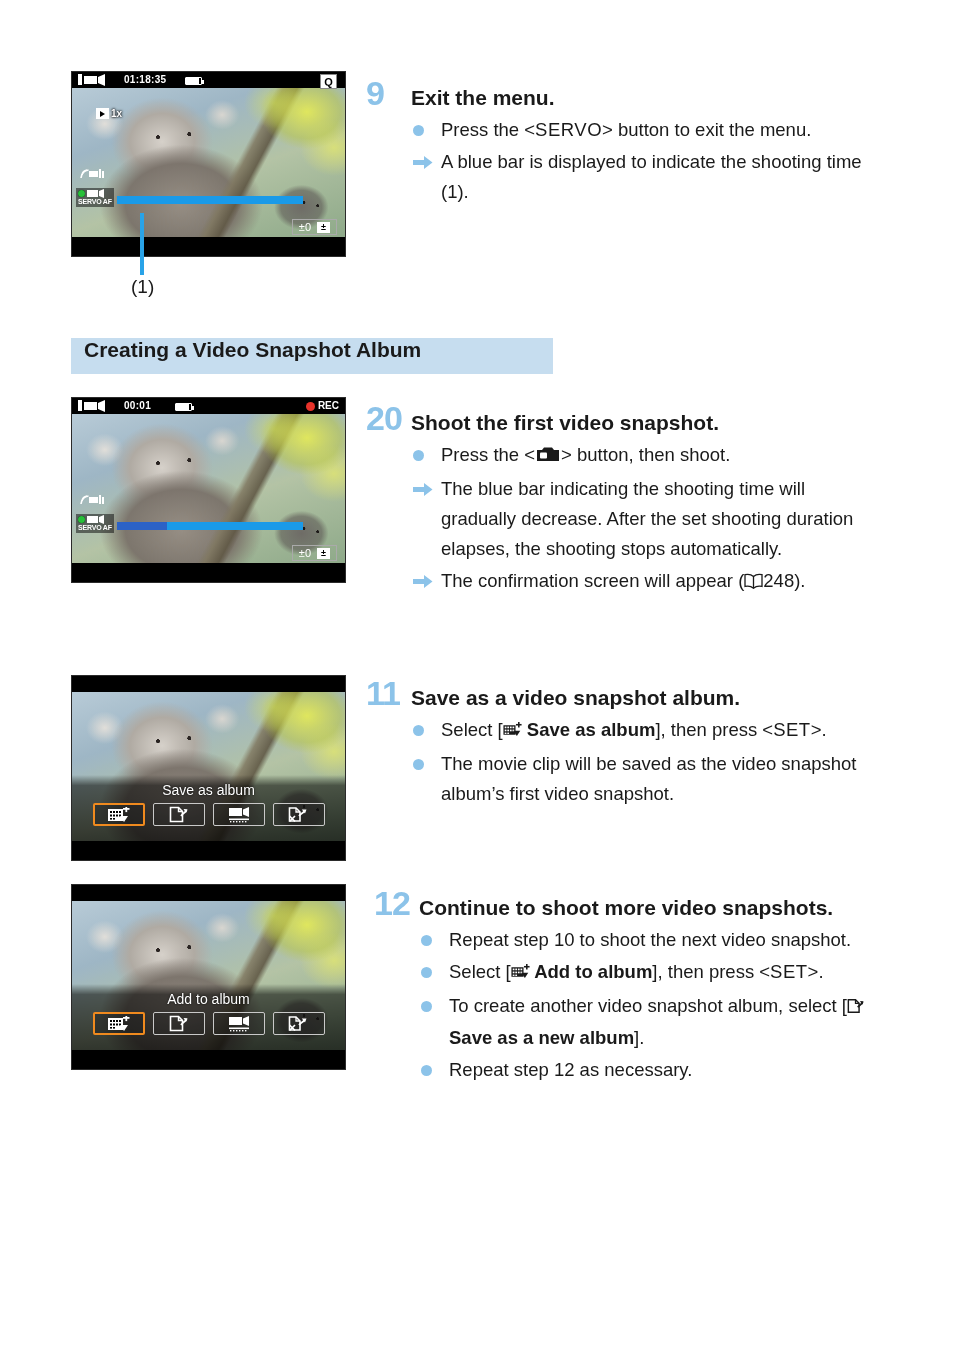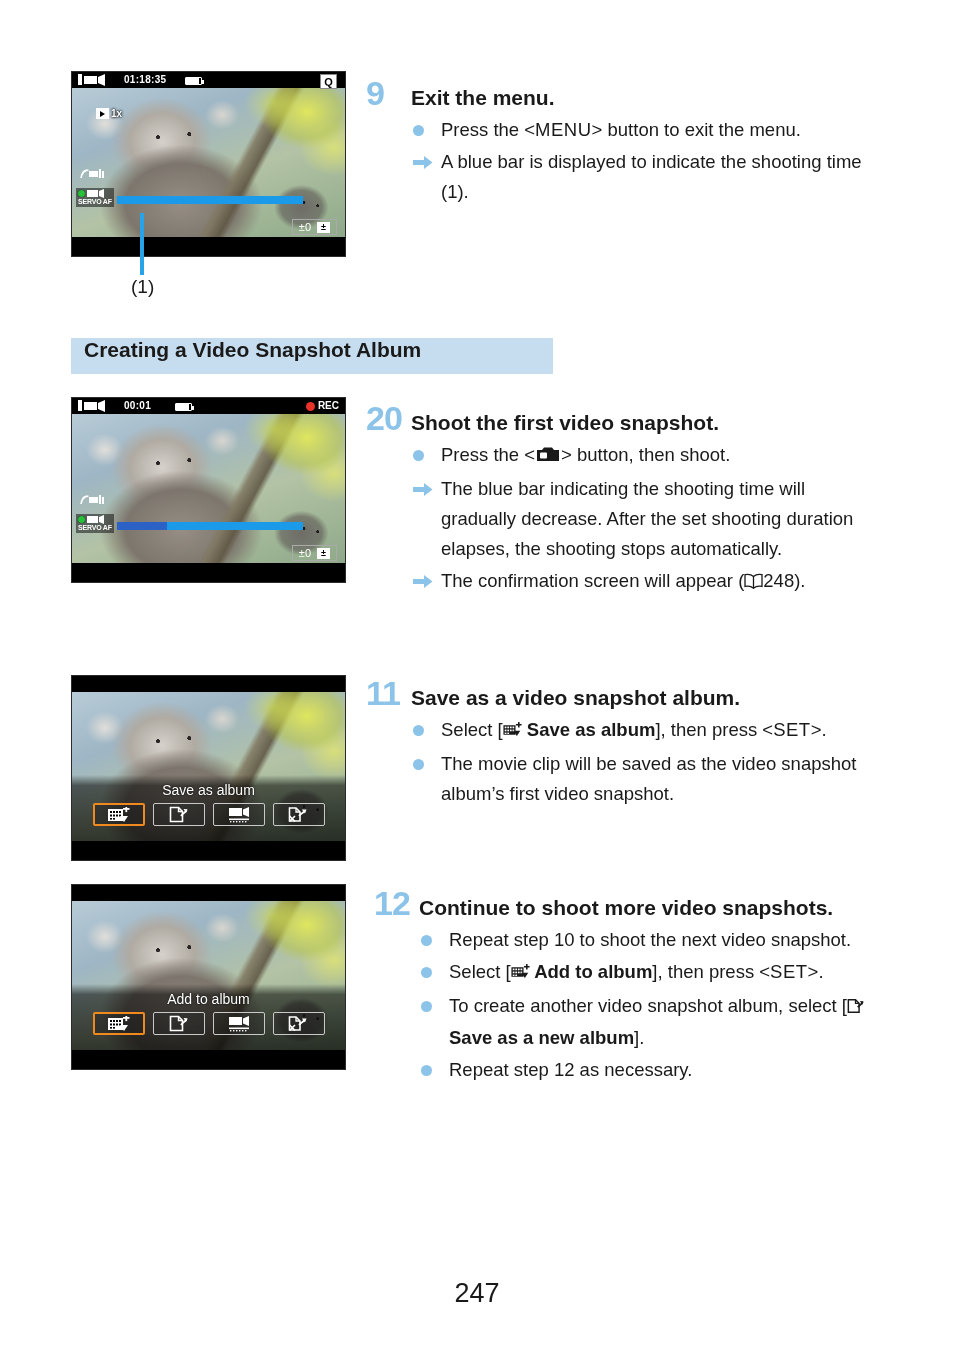--- a/index.html
+++ b/index.html
@@ -545,21 +545,21 @@
     <div class="cam-topbar"></div>
     <div class="cam-botbar"></div>
   </div>
 
   <div class="step" id="step-9" style="top:78px;">
       <div class="step-head">
         <span class="step-num">9</span>
         <span class="step-title">Exit the menu.</span>
       </div>
       <ul class="bullets">
-        <li><span class="mk dot"></span><span>Press the &lt;<span class="menu-font">MENU</span>&gt; button to exit the menu.</span></li>
+        <li><span class="mk dot"></span><span>Press the &lt;<span class="menu-font">SERVO</span>&gt; button to exit the menu.</span></li>
         <li><span class="mk arrow">
             <svg width="20" height="15" viewBox="0 0 20 15" aria-hidden="true">
               <path d="M0 5 L11 5 L11 1 L19.5 7.5 L11 14 L11 10 L0 10 Z" fill="#8cc3e9"></path>
             </svg>
           </span><span>A blue bar is displayed to indicate the shooting time (1).</span></li>
       </ul>
     </div>
   <div class="step" id="step-10" style="top:403px;">
       <div class="step-head">
         <span class="step-num">20</span>
@@ -640,15 +640,14 @@
         <li><span class="mk dot"></span><span>To create another video snapshot album, select [<span class="inline-glyph"><svg width="17" height="16" viewBox="0 0 19 17" aria-hidden="true">
                 <path d="M1.5 1.5 L1.5 15.5 L13.5 15.5 L13.5 5.5 L9.5 1.5 Z" fill="none" stroke="#1a1a1a" stroke-width="1.6"></path>
                 <path d="M9.5 1.5 L9.5 5.5 L13.5 5.5" fill="none" stroke="#1a1a1a" stroke-width="1.4"></path>
                 <path d="M12 10 C15 6 17 6.5 17.5 4" fill="none" stroke="#1a1a1a" stroke-width="1.8"></path>
                 <path d="M14.5 3 L18.5 3.2 L17 7 Z" fill="#1a1a1a"></path>
               </svg></span><b> Save as a new album</b>].</span></li>
         <li><span class="mk dot"></span><span>Repeat step 12 as necessary.</span></li>
       </ul>
     </div>
 
-  <div class="page-number">247</div>
 
 </div>
 
 </body></html>

